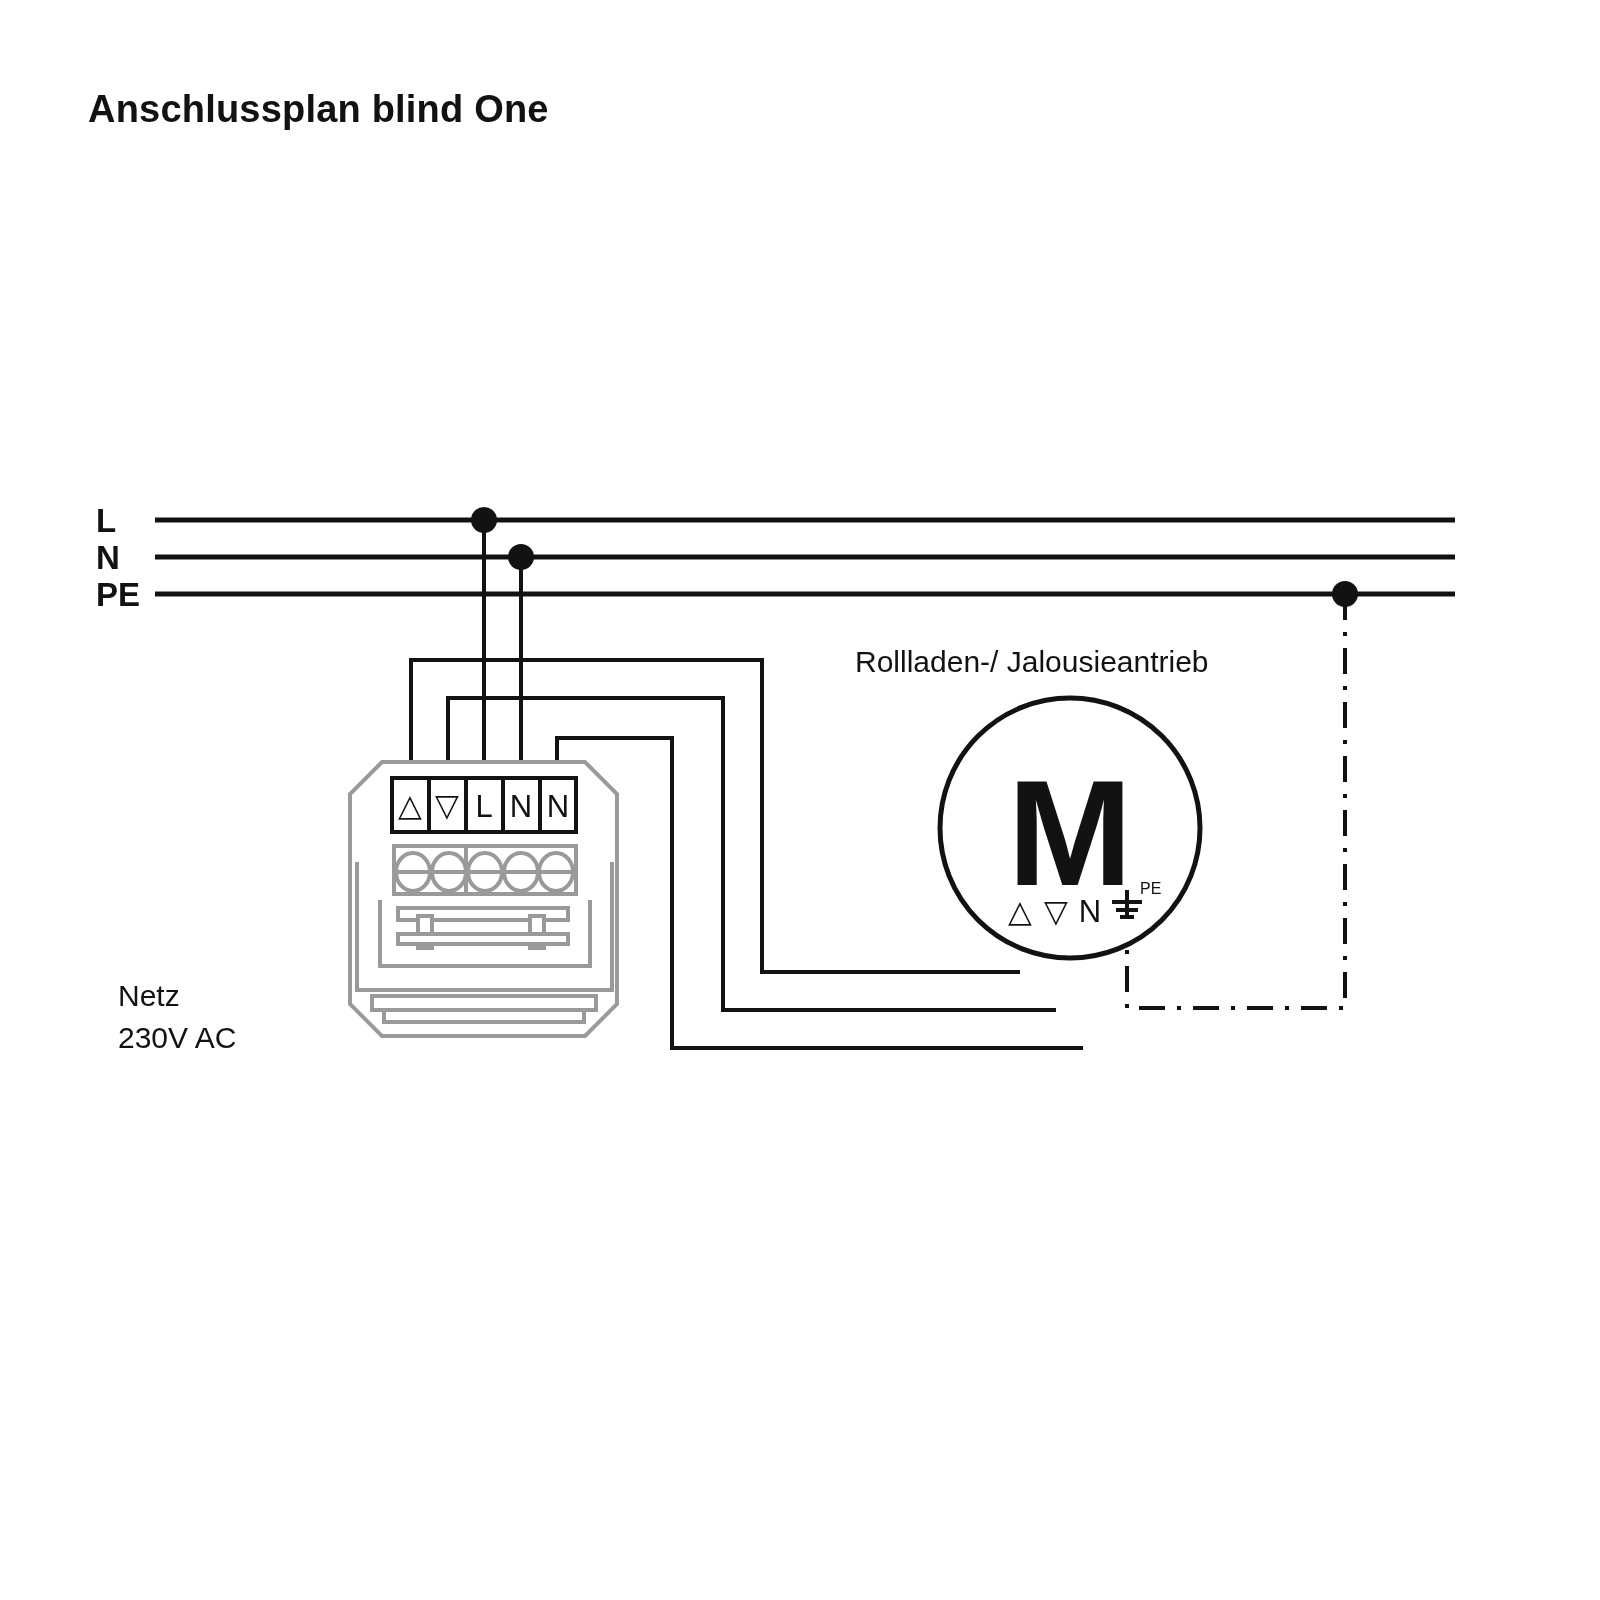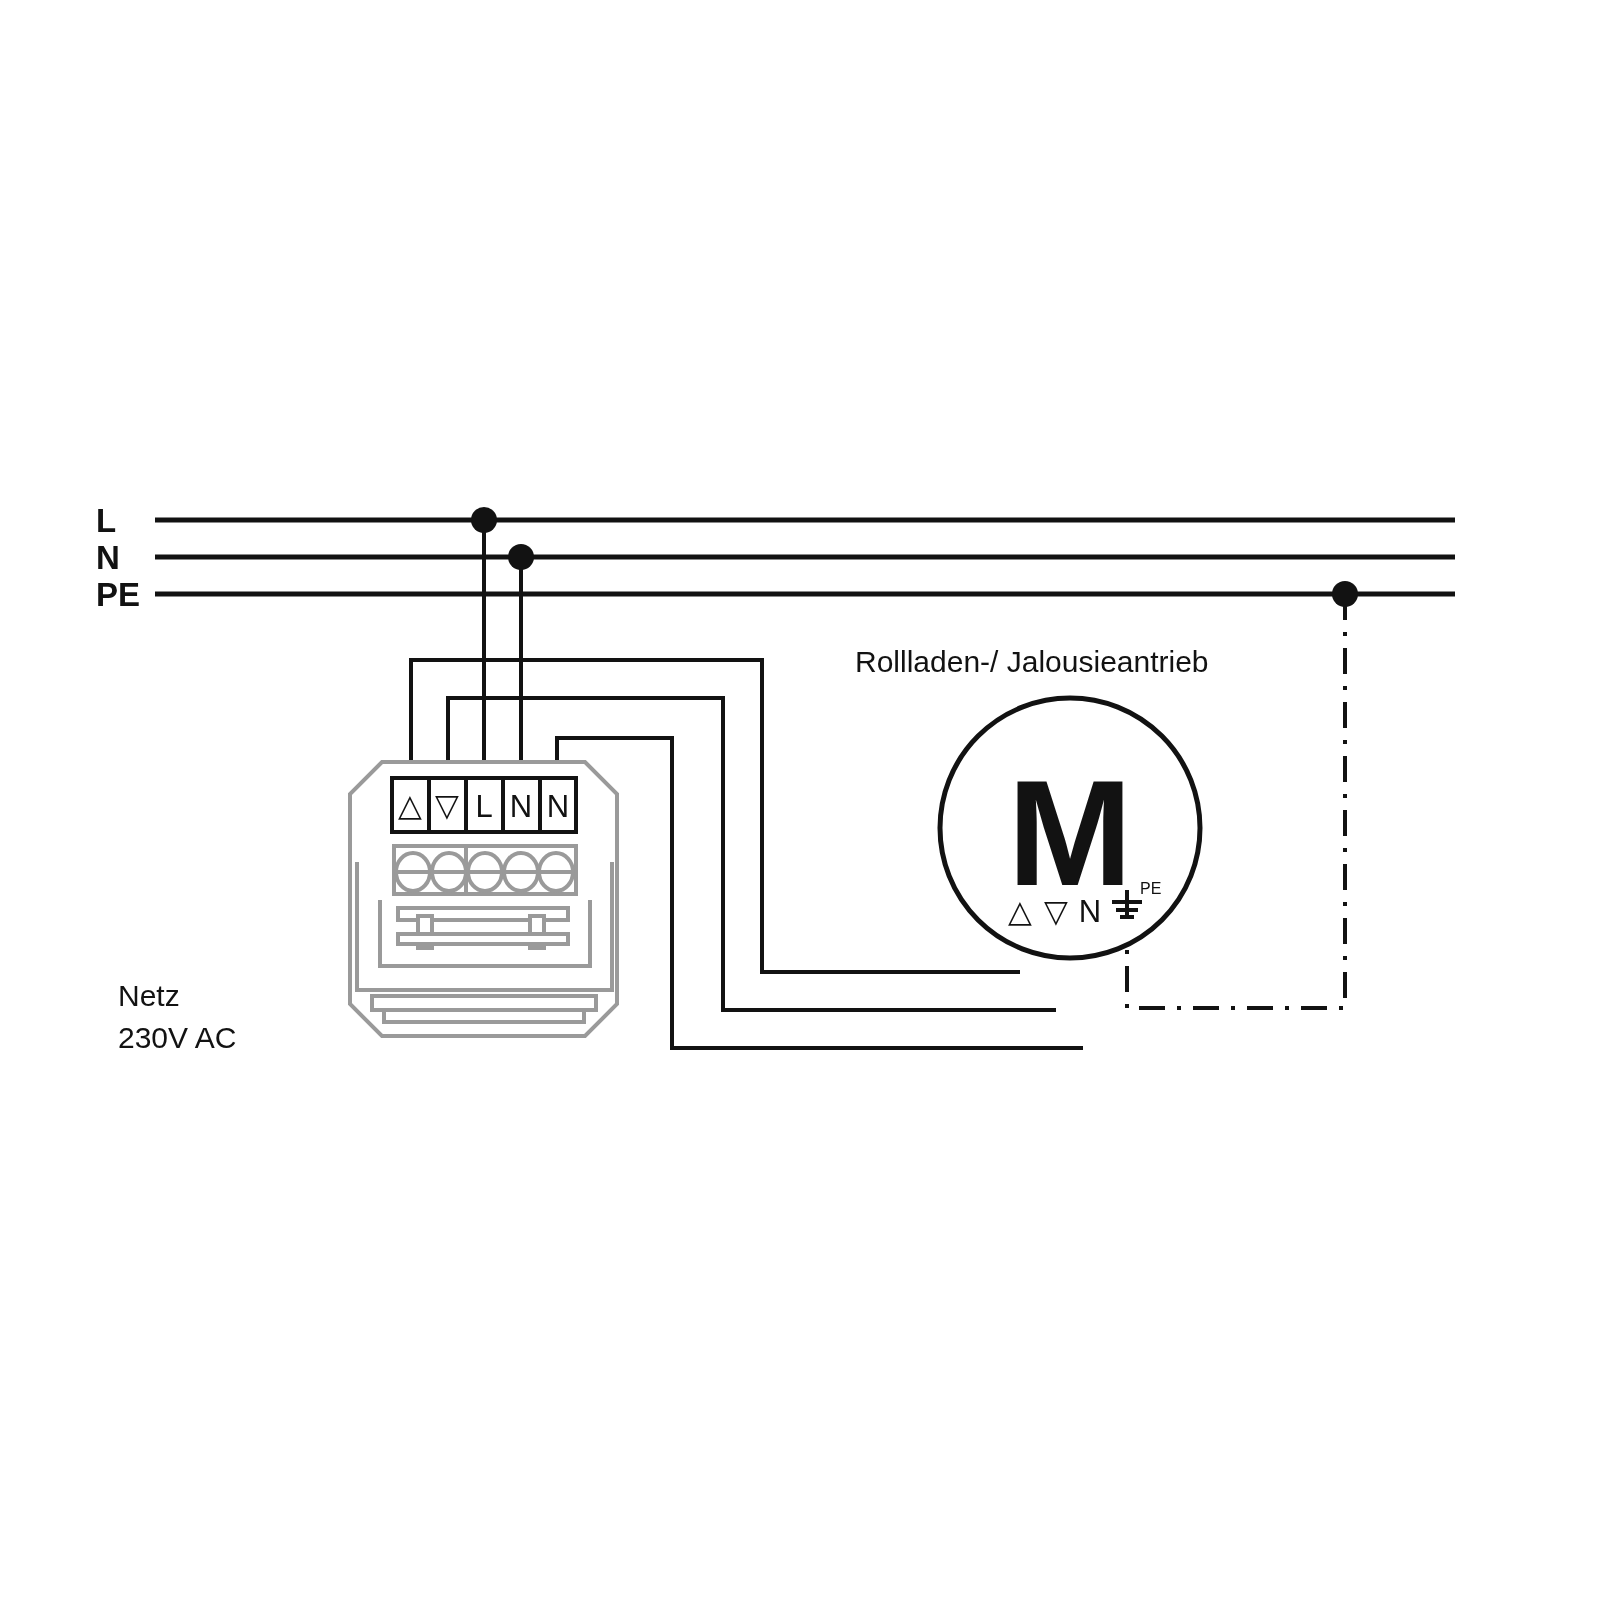--- a/index.html
+++ b/index.html
@@ -59,20 +59,21 @@
   }
   .pe-sup {
     font-size: 16px;
   }
 </style>
 </head>
 <body>
 
 <div id="page">
 
+  <div id="title">Anschlussplan blind One</div>
 
   <svg class="diagram" viewBox="0 0 1600 1600">
 
     <g>
       <line x1="155" y1="520" x2="1455" y2="520" stroke="#121212" stroke-width="5"></line>
       <line x1="155" y1="557" x2="1455" y2="557" stroke="#121212" stroke-width="5"></line>
       <line x1="155" y1="594" x2="1455" y2="594" stroke="#121212" stroke-width="5"></line>
     </g>
 
     <text class="lbl rail-label" x="96" y="532">L</text>

